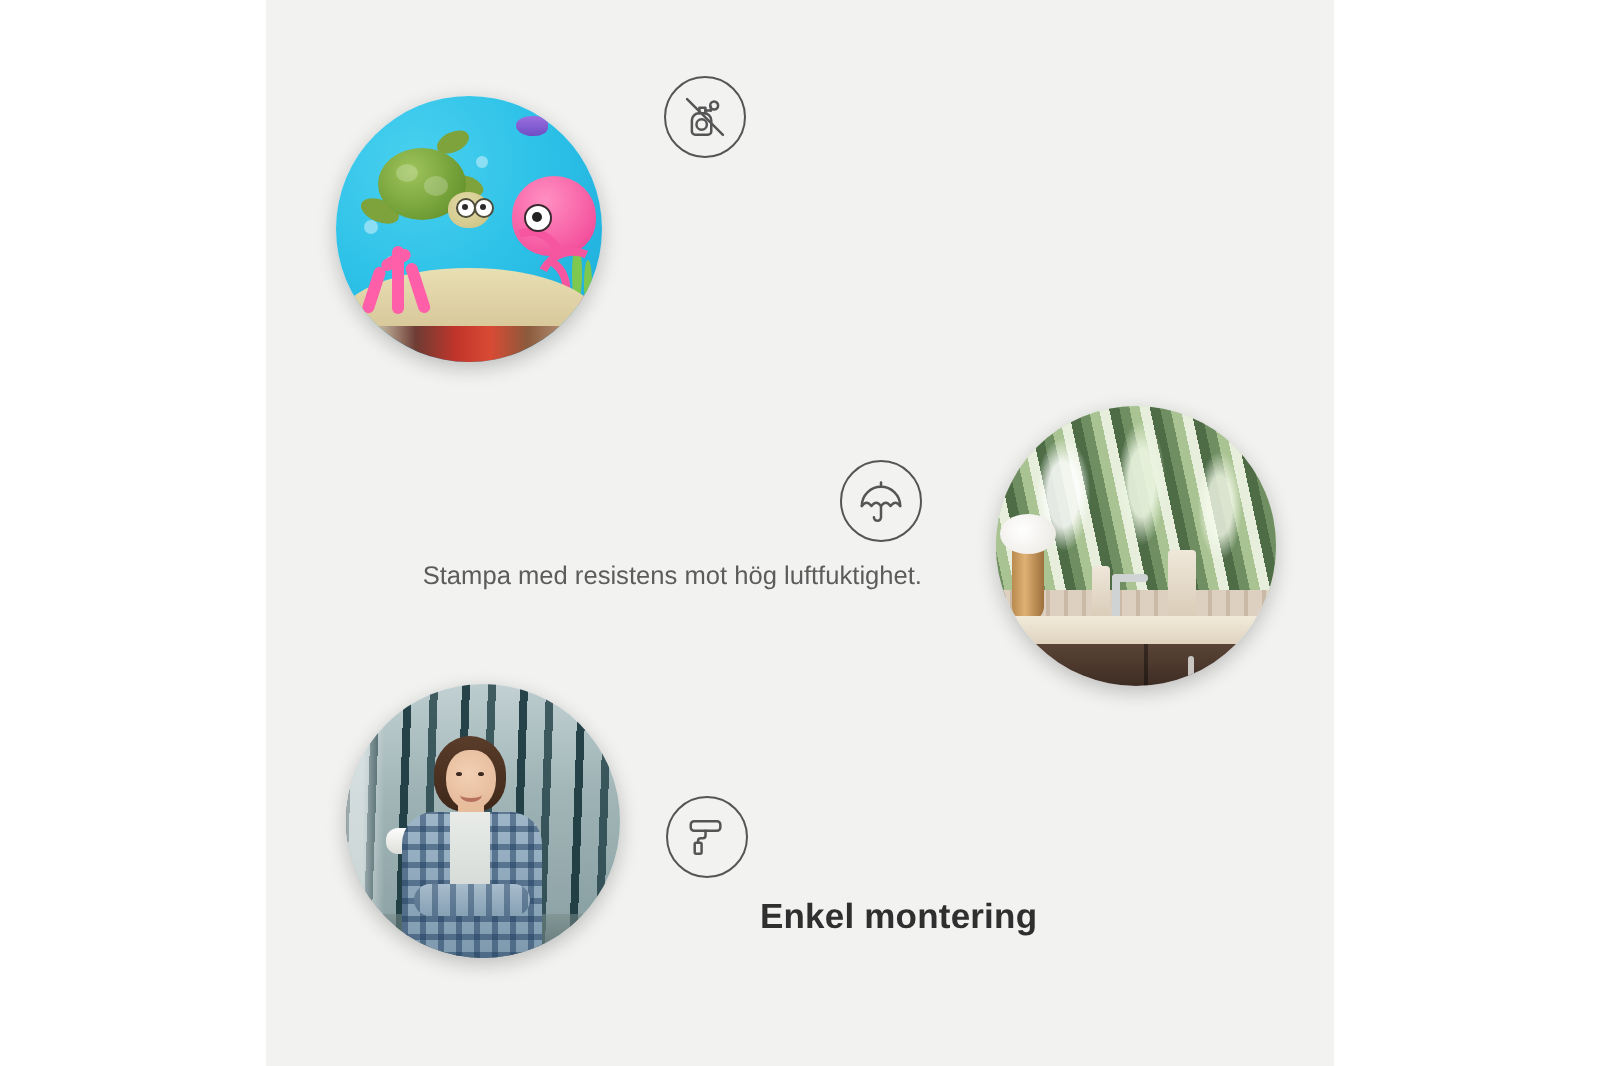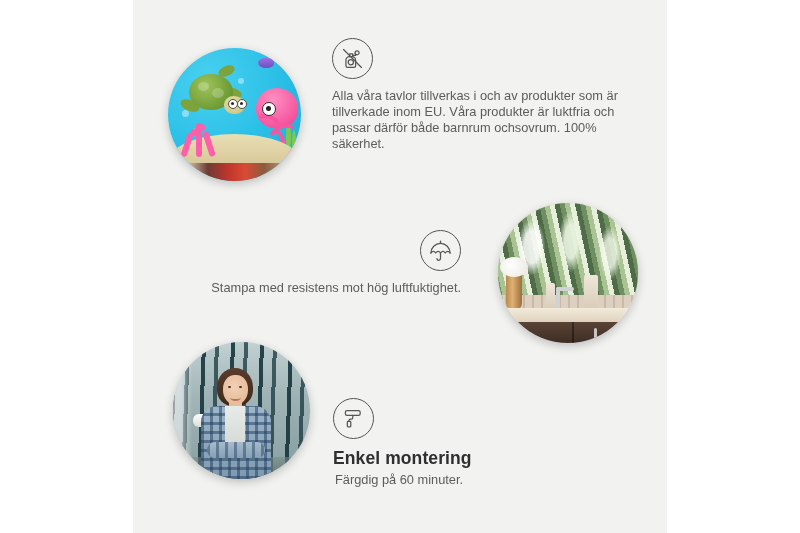--- a/index.html
+++ b/index.html
@@ -213,21 +213,21 @@
   #block-odour{left:332px;top:38px;width:295px;}
   #block-odour .icon-circle{margin-bottom:9px;}
   #block-odour .ttl{margin-bottom:7px;}
 
   #block-water{left:196px;top:230px;width:265px;text-align:right;}
   #block-water .icon-circle{margin:0 0 9px auto;}
   #block-water .ttl{margin-bottom:4px;}
 
   #block-mount{left:333px;top:398px;width:215px;}
   #block-mount .icon-circle{margin-bottom:9px;}
-  #block-mount .ttl{margin-bottom:3px;}
+  #block-mount .ttl{margin-bottom:3px;margin-left:47px;}
   #block-mount .desc{padding-left:2px;}
 </style>
 </head>
 <body>
 
 <div class="stage">
 
   <div class="panel"></div>
 
   <div class="photo" id="photo-sea">
@@ -320,21 +320,20 @@
       <svg width="25" height="25" viewBox="0 0 24 24" fill="none" stroke="#555" stroke-width="1.2" stroke-linecap="round" stroke-linejoin="round">
         <path d="M7.3 20.5h6.1a1.6 1.6 0 0 0 1.6-1.6v-5.3a3.4 3.4 0 0 0-3.4-3.4H9.1a3.4 3.4 0 0 0-3.4 3.4v5.3a1.6 1.6 0 0 0 1.6 1.6Z"></path>
         <path d="M9.3 10.2V7.6h2.9v2.6"></path>
         <path d="M12.2 8.9h2.6"></path>
         <path d="M16.4 4.6a1.9 1.9 0 1 1 0 3.8 1.9 1.9 0 0 1 0-3.8Z"></path>
         <path d="M14.8 8.9V7.1"></path>
         <circle cx="10.4" cy="15.6" r="2.5"></circle>
         <path d="M3.4 3.4 20.6 20.6"></path>
       </svg>
     </div>
-    <div class="desc">Alla våra tavlor tillverkas i och av produkter som är tillverkade inom EU. Våra produkter är luktfria och passar därför både barnrum ochsovrum. 100% säkerhet.</div>
   </div>
 
   <div class="block" id="block-water">
     <div class="icon-circle">
       <svg width="25" height="25" viewBox="0 0 24 24" fill="none" stroke="#555" stroke-width="1.2" stroke-linecap="round" stroke-linejoin="round">
         <path d="M2.8 14.4a9.2 9.2 0 0 1 18.4 0"></path>
         <path d="M2.8 14.4c1.5-2.1 3.1-2.1 4.6 0 1.5-2.1 3.1-2.1 4.6 0 1.5-2.1 3.1-2.1 4.6 0 1.5-2.1 3.1-2.1 4.6 0"></path>
         <path d="M12 14.4v5.4a1.7 1.7 0 0 1-3.4 0"></path>
         <path d="M12 5.2V3.1"></path>
       </svg>
@@ -344,16 +343,15 @@
 
   <div class="block" id="block-mount">
     <div class="icon-circle">
       <svg width="25" height="25" viewBox="0 0 24 24" fill="none" stroke="#555" stroke-width="1.2" stroke-linecap="round" stroke-linejoin="round">
         <rect x="4.2" y="4.4" width="14.2" height="4.6" rx="1.6"></rect>
         <path d="M11.3 9v2.3a1.3 1.3 0 0 1-1.3 1.3H9a1.3 1.3 0 0 0-1.3 1.3v.9"></path>
         <rect x="6.1" y="14.8" width="3.3" height="5.2" rx="0.7"></rect>
       </svg>
     </div>
     <div class="ttl">Enkel montering</div>
-    <div class="desc">Färgdig på 60 minuter.</div>
   </div>
 
 </div>
 
 </body></html>

